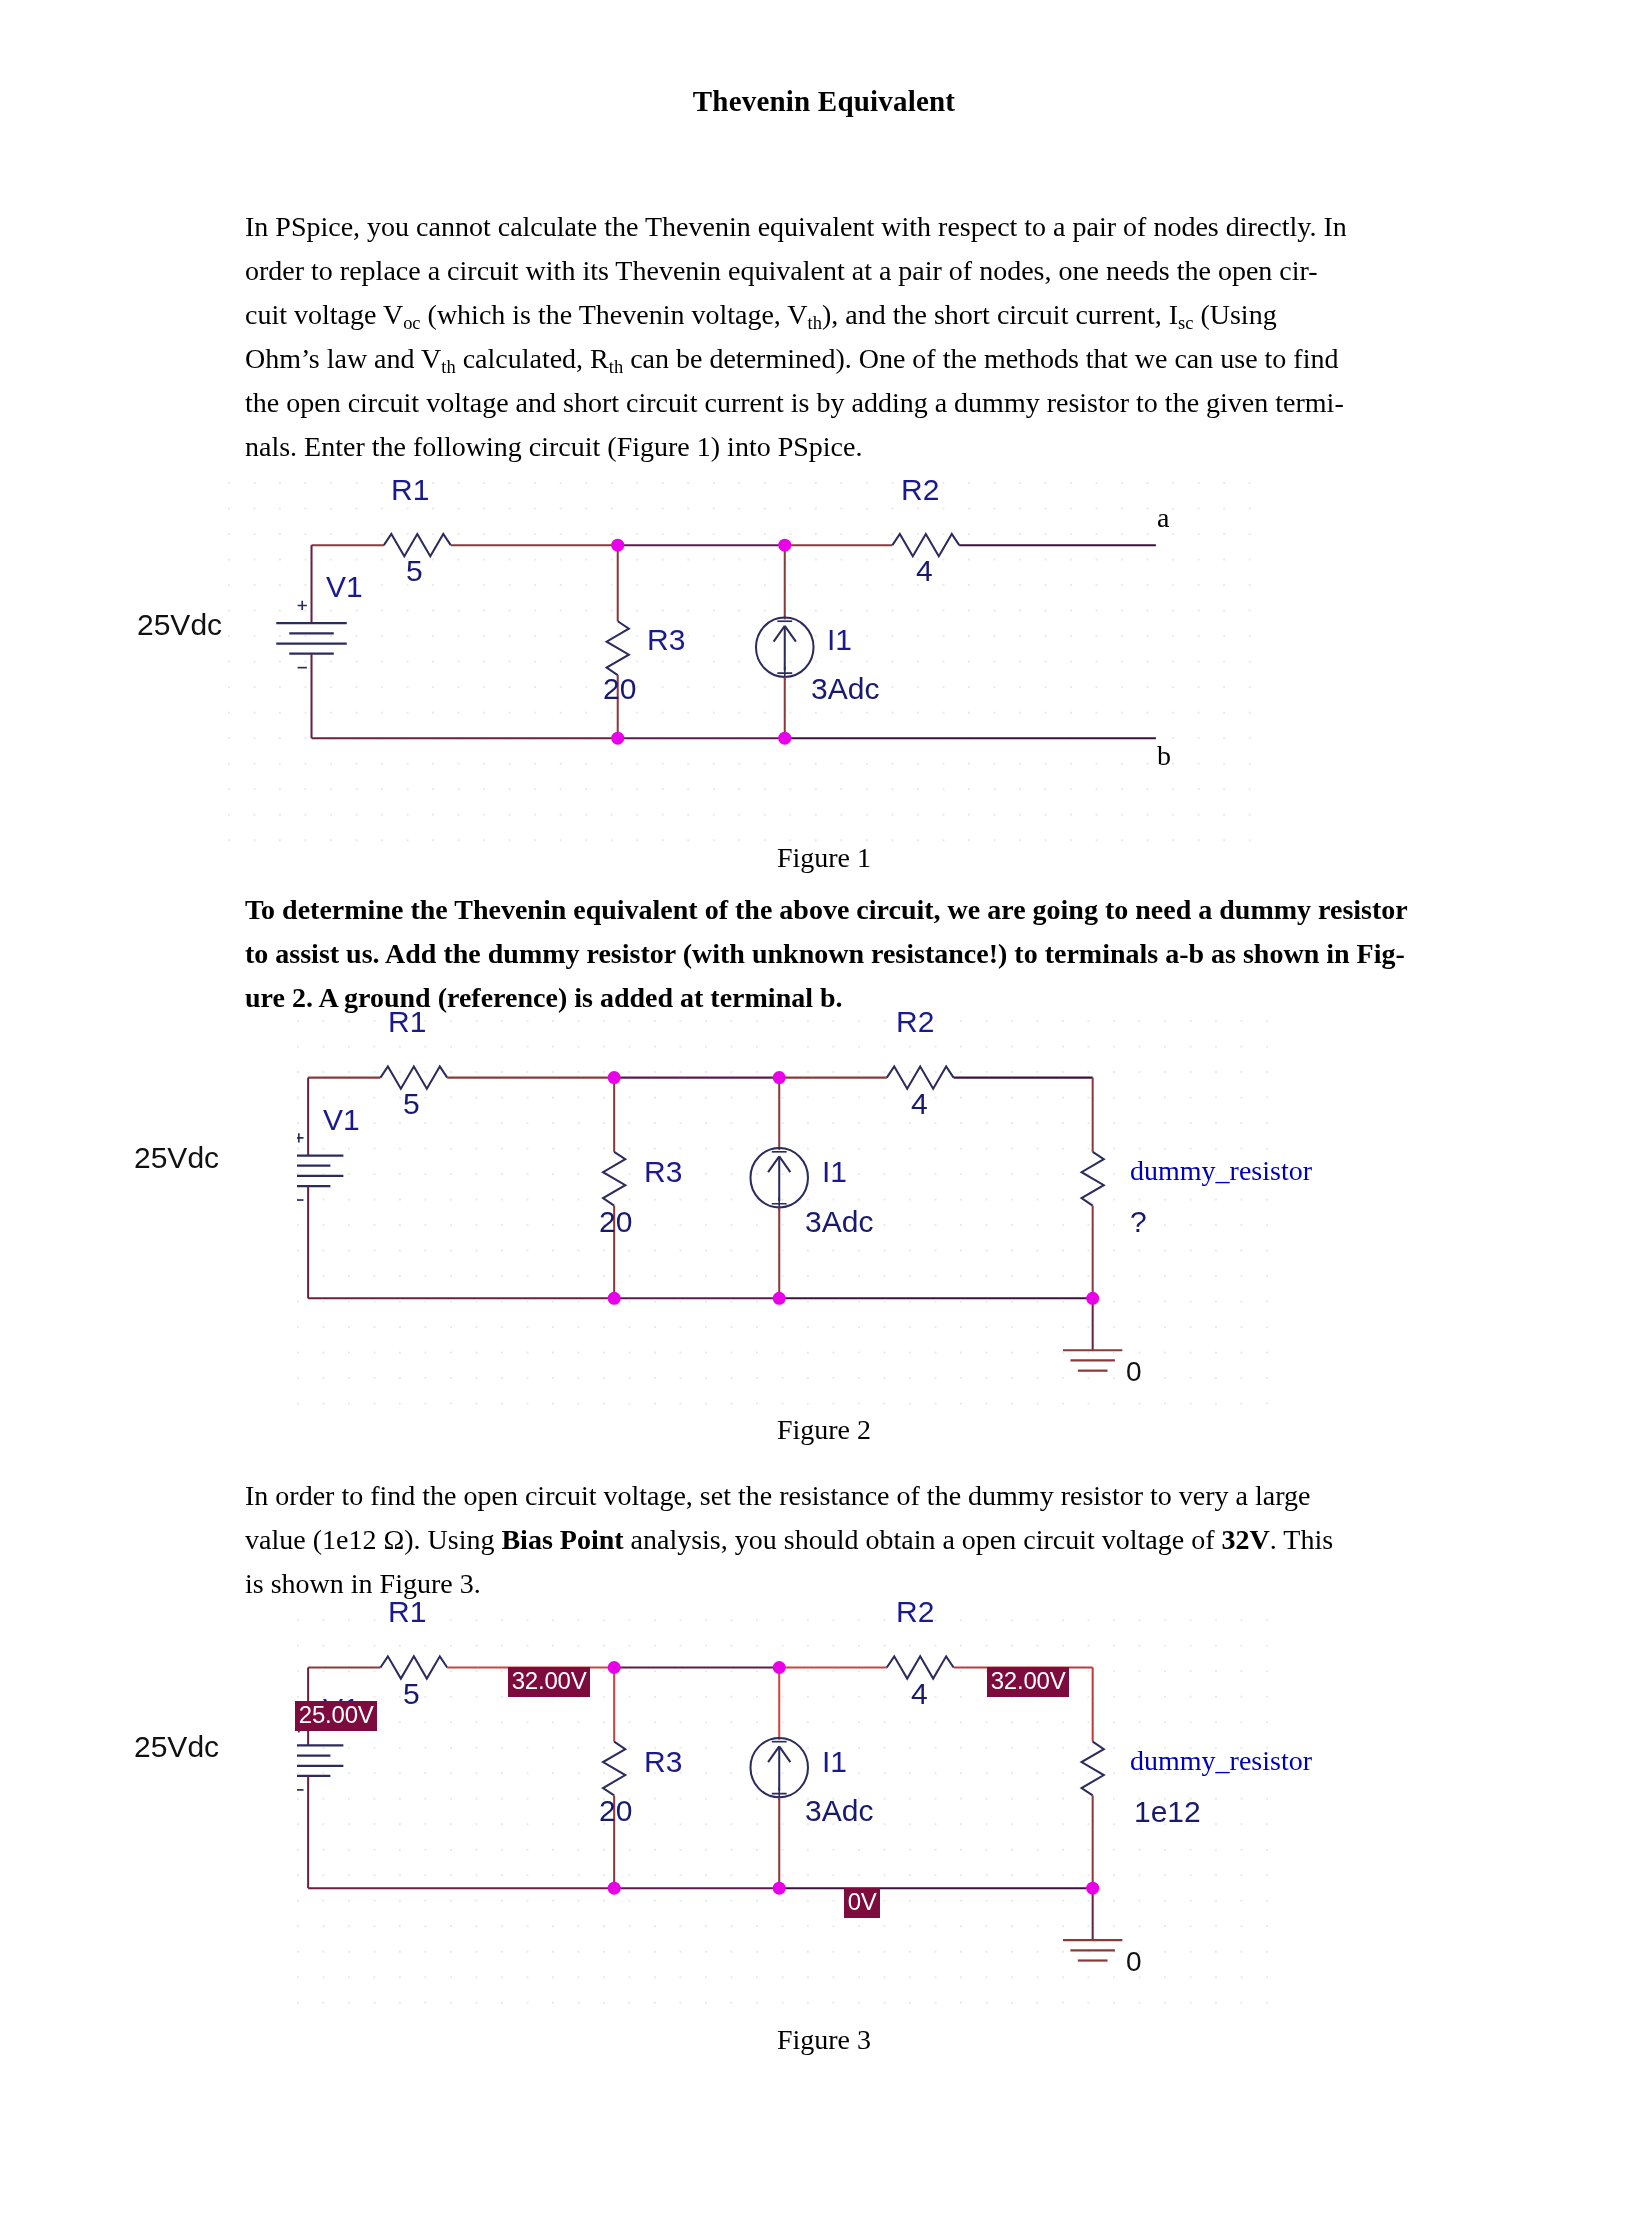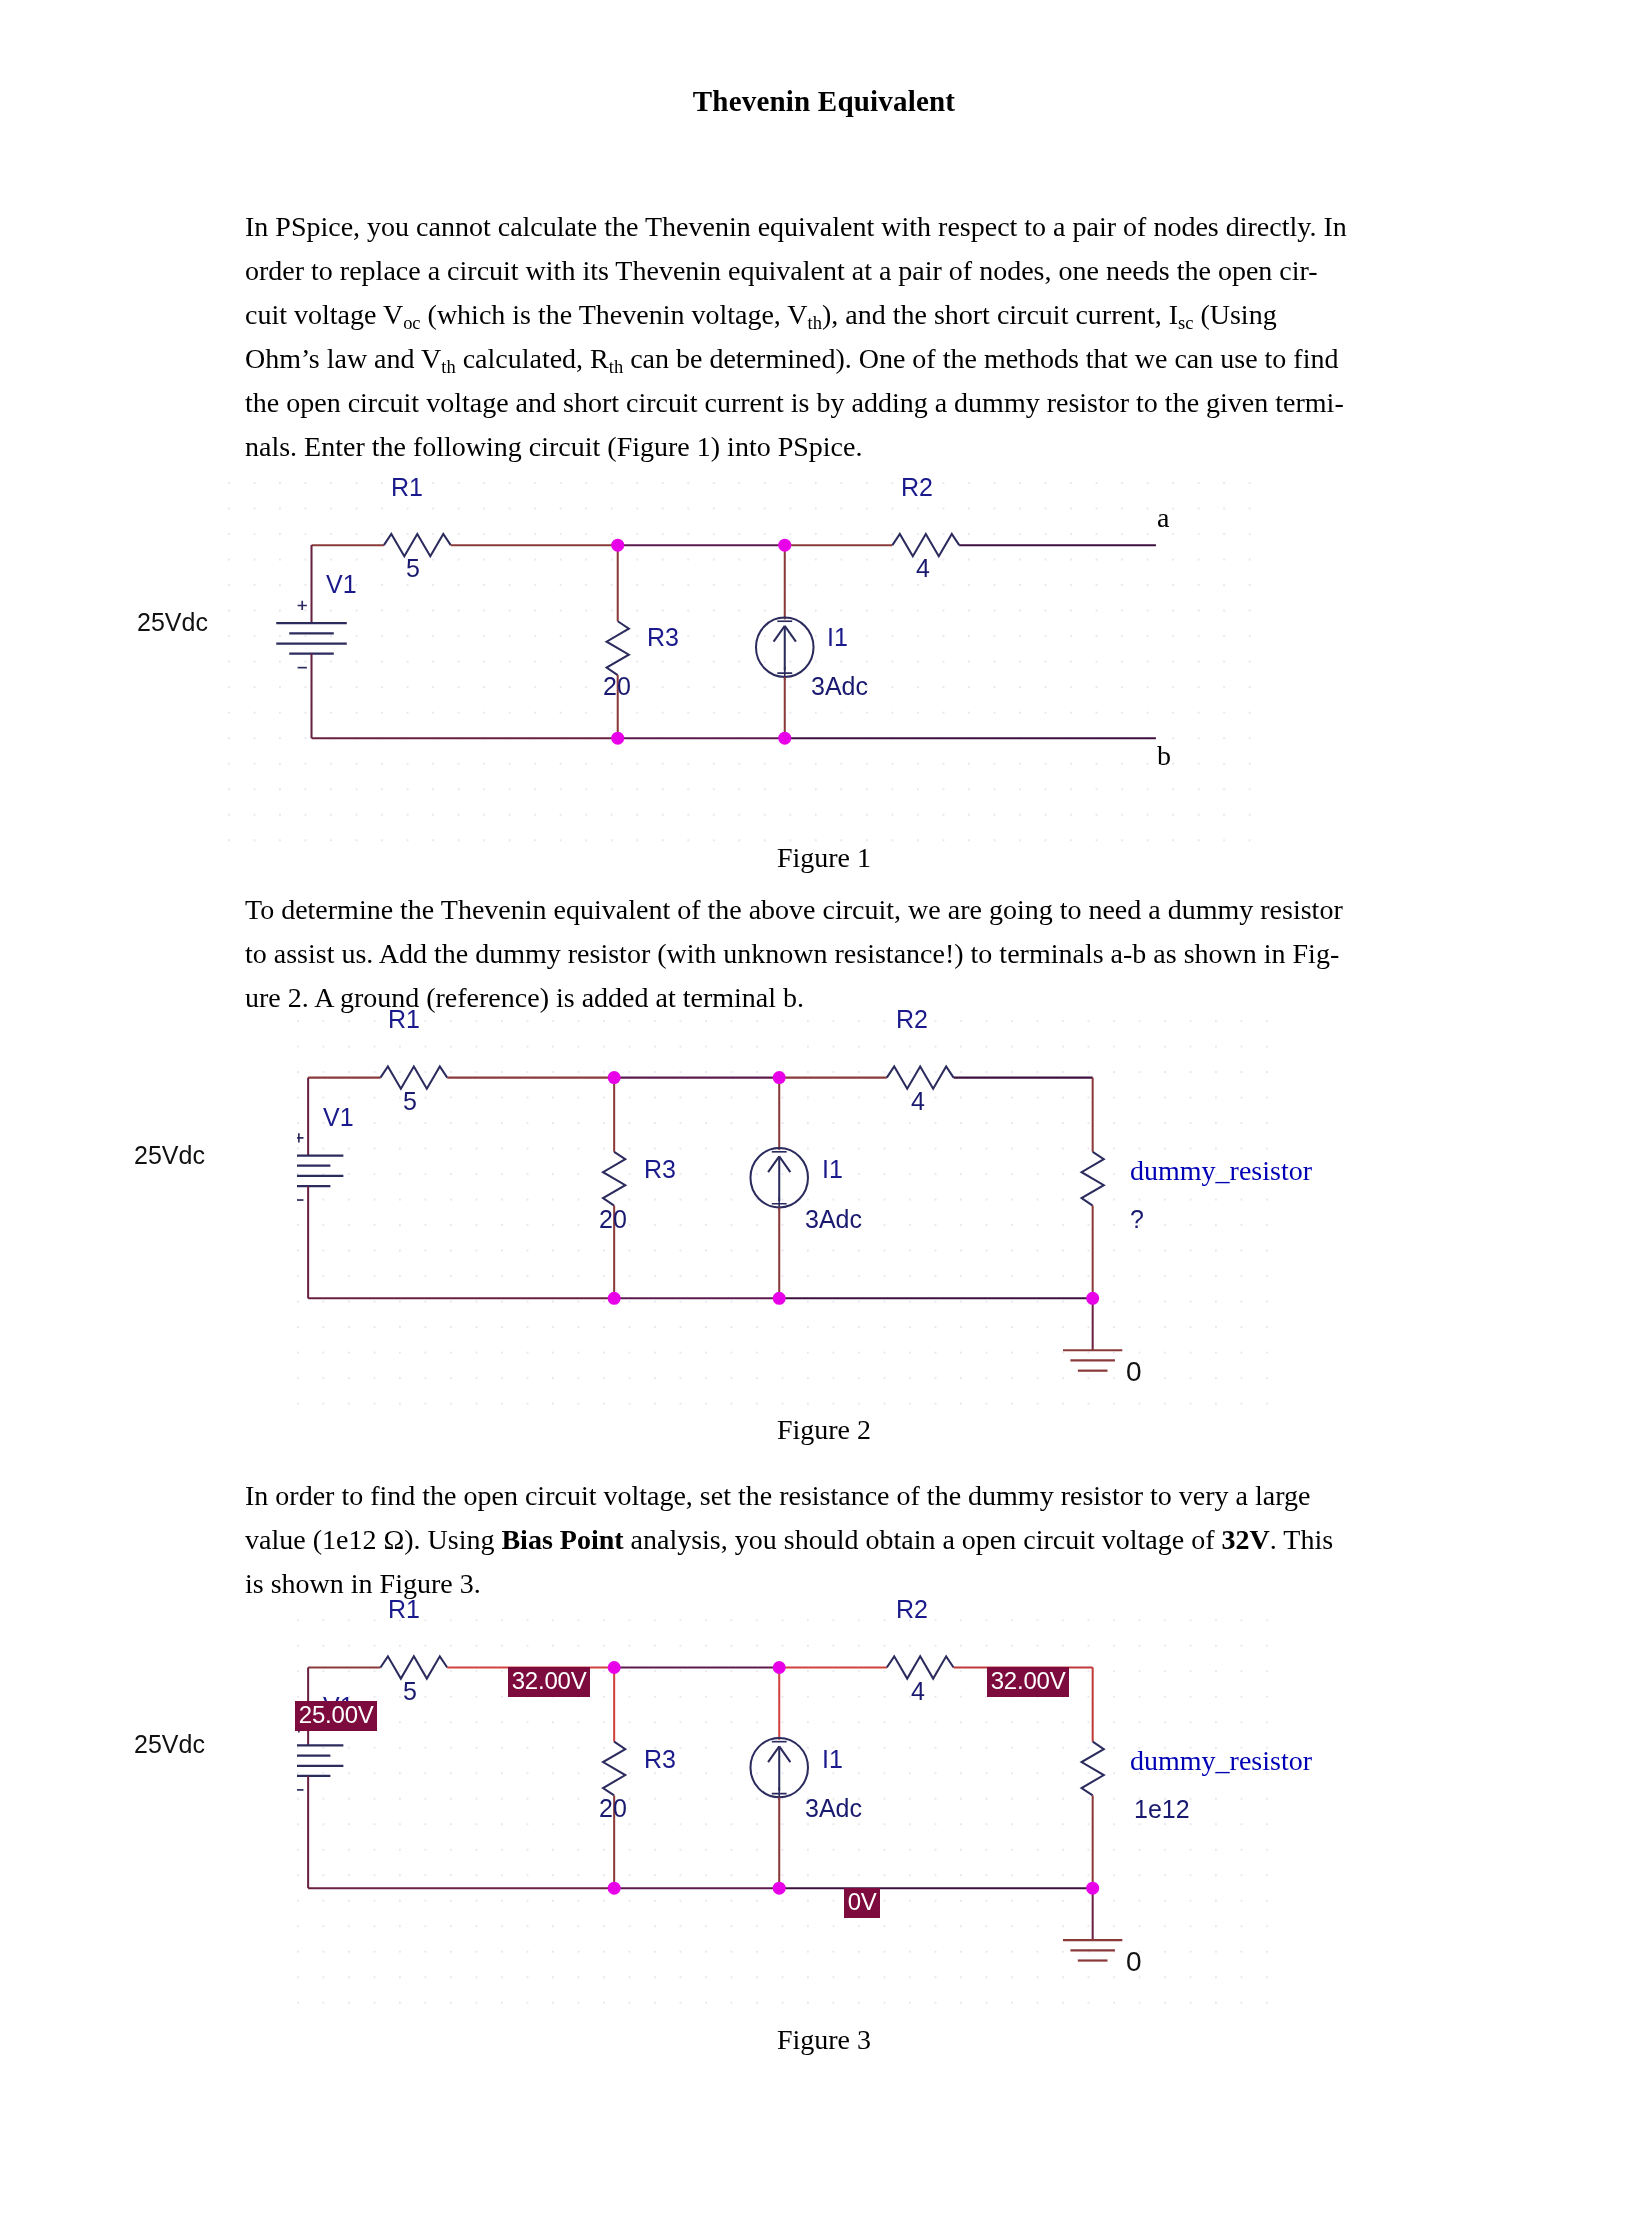--- a/index.html
+++ b/index.html
@@ -49,21 +49,21 @@
   }
 
   
   .sch { position: absolute; }
   .sch svg { display: block; }
 
   .lbl {
     position: absolute;
     font-family: "Liberation Sans", "DejaVu Sans", sans-serif;
     color: #1a1a8c;
-    font-size: 25px;
+    font-size: 30px;
     white-space: nowrap;
   }
   .lbl.val { color: #191970; }
   .lbl.serif-blue {
     font-family: "Liberation Serif", "DejaVu Serif", serif;
     color: #0000b4;
     font-size: 28px;
   }
   .lbl.black {
     color: #111111;
@@ -173,21 +173,21 @@
     <div class="lbl" style="left:599px; top:141px;">I1</div>
     <div class="lbl val" style="left:583px; top:190px;">3Adc</div>
     <div class="lbl" style="left:673px; top:-9.3px;">R2</div>
     <div class="lbl val" style="left:688px; top:72px;">4</div>
     <div class="term-lbl" style="left:929px; top:20.4px;">a</div>
     <div class="term-lbl" style="left:929px; top:258px;">b</div>
   </div>
 
   <div class="fig-caption" style="left:685px; top:842px;">Figure 1</div>
 
-  <div class="para" style="top:888px;">
+  <div class="para" style="top:888px;font-weight:bold;">
     <div>To determine the Thevenin equivalent of the above circuit, we are going to need a dummy resistor</div>
     <div>to assist us. Add the dummy resistor (with unknown resistance!) to terminals a-b as shown in Fig-</div>
     <div class="lastline">ure 2. A ground (reference) is added at terminal b.</div>
   </div>
 
   <div class="sch" style="left:297px; top:1020px;">
     <svg width="983" height="399" viewBox="0 0 1060 430">
       <defs>
         <pattern id="grid2" width="27.5" height="27.5" patternUnits="userSpaceOnUse">
           <circle cx="1" cy="1" r="0.9" fill="#d8d8e8"></circle>

